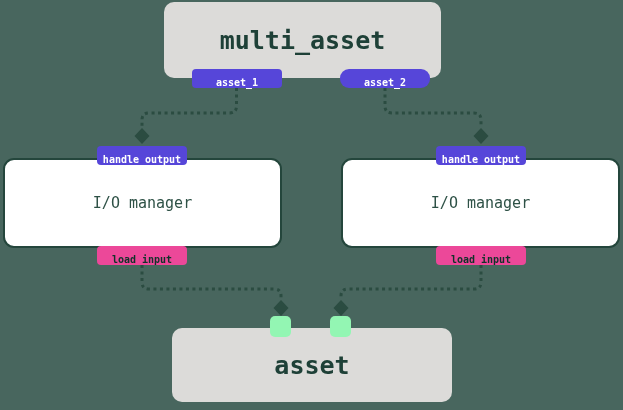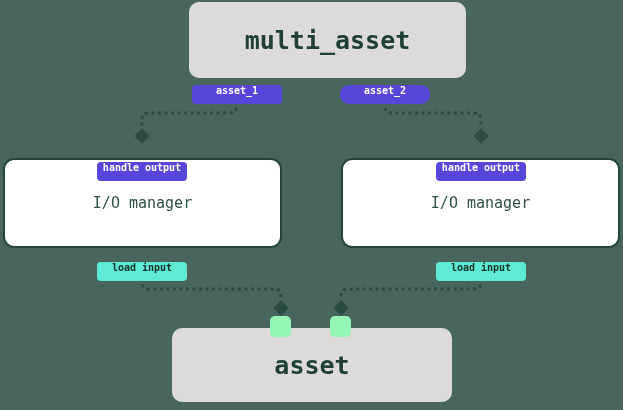--- a/index.html
+++ b/index.html
@@ -32,34 +32,33 @@
     border:2px solid #24463c;
     border-radius:11px;
     color:#2e5146;
     font-size:15px;
     font-weight:500;
     z-index:2;
   }
   .tag{
     position:absolute;
     width:90px;height:19px;
-    display:flex;align-items:flex-start;justify-content:center;
+    display:flex;align-items:flex-end;justify-content:center;
     border-radius:4px;
     font-size:10px;
     font-weight:700;
     z-index:4;
     letter-spacing:0px;
-    margin-top:16px;
   }
   .tag-purple{
     background:#5646d9;
     color:#ffffff;
   }
   .tag-mint{
-    background:#5eead4;
+    background:#ec4899;
     color:#11332a;
   }
   .square{
     position:absolute;
     width:21px;height:21px;
     background:#93f6b3;
     border-radius:5px;
     z-index:3;
   }
   #edges{
@@ -86,21 +85,21 @@
     <path class="edge" d="M236.5 88 V106 Q236.5 113 229.5 113 H149 Q142 113 142 120 V127"></path>
     <polygon class="arrowhead" points="142,128 149.5,136 142,144 134.5,136"></polygon>
     <path class="edge" d="M385 88 V106 Q385 113 392 113 H474 Q481 113 481 120 V127"></path>
     <polygon class="arrowhead" points="481,128 488.5,136 481,144 473.5,136"></polygon>
     <path class="edge" d="M142 265 V282 Q142 289 149 289 H274 Q281 289 281 296 V299"></path>
     <polygon class="arrowhead" points="281,300 288.5,308 281,316 273.5,308"></polygon>
     <path class="edge" d="M481 265 V282 Q481 289 474 289 H348 Q341 289 341 296 V299"></path>
     <polygon class="arrowhead" points="341,300 348.5,308 341,316 333.5,308"></polygon>
   </svg>
 
-  <div class="node gray-node" style="left:189px;top:2px;width:277px;height:76px;">
+  <div class="node gray-node" style="left:164px;top:2px;width:277px;height:76px;">
     <span>multi_asset</span>
   </div>
   <div class="tag tag-purple" style="left:192px;top:69px;">
     <span>asset_1</span>
   </div>
   <div class="tag tag-purple" style="left:340px;top:69px;border-radius:9px;">
     <span>asset_2</span>
   </div>
 
   <div class="tag tag-purple" style="left:97px;top:146px;">

